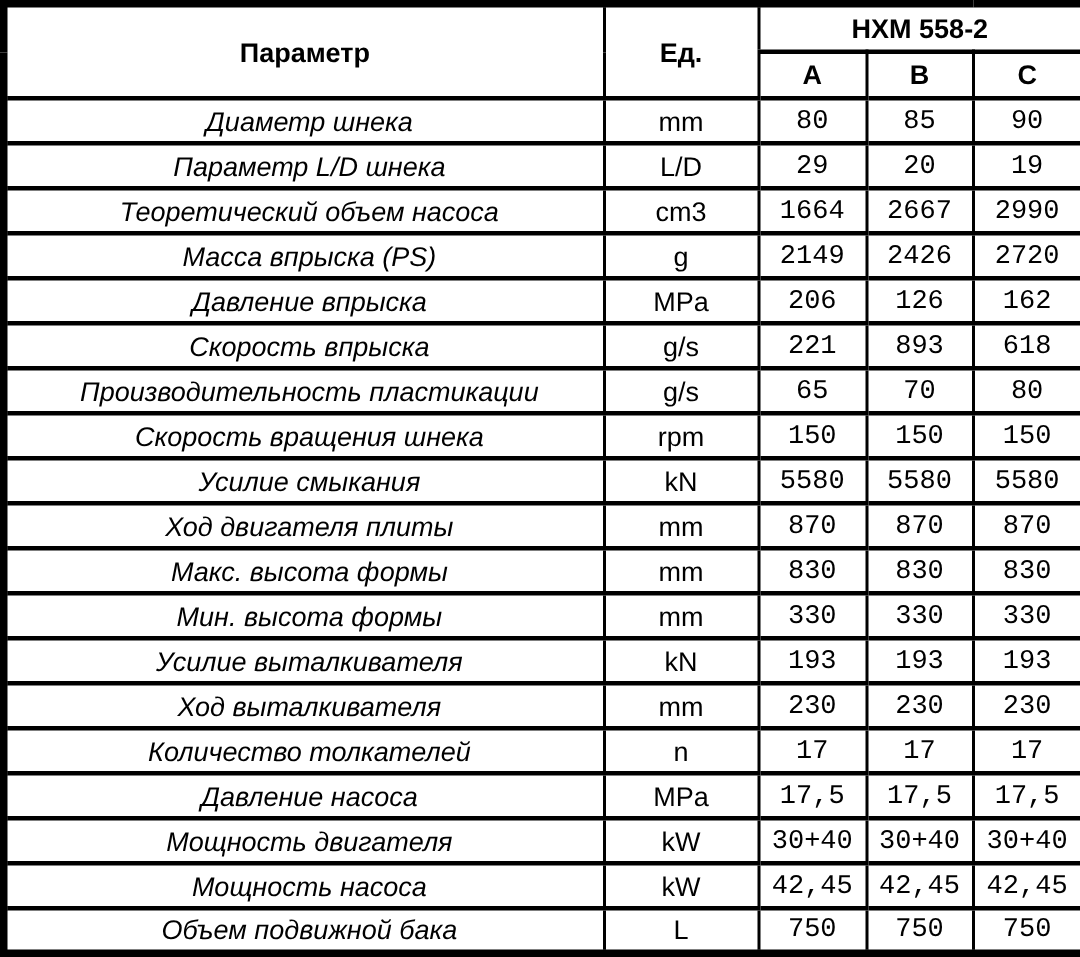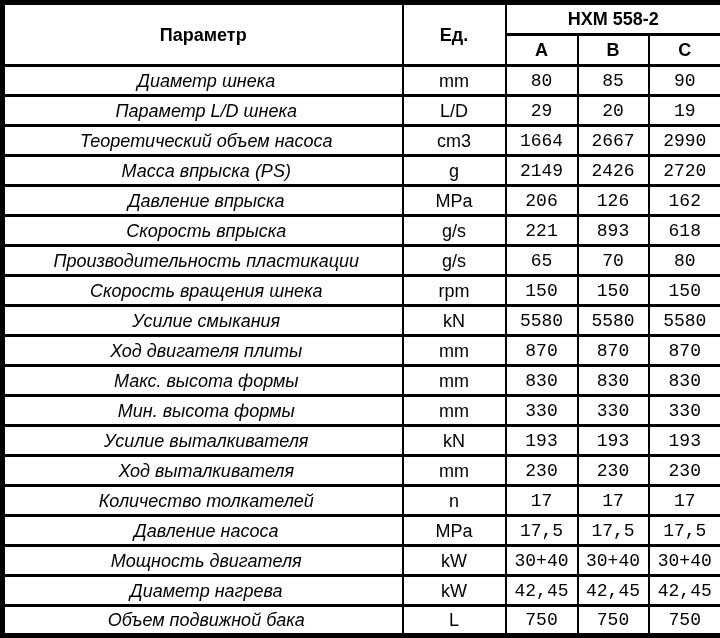--- a/index.html
+++ b/index.html
@@ -190,21 +190,21 @@
         <td class="val">17,5</td>
       </tr>
       <tr>
         <td class="param">Мощность двигателя</td>
         <td class="unit">kW</td>
         <td class="val">30+40</td>
         <td class="val">30+40</td>
         <td class="val">30+40</td>
       </tr>
       <tr>
-        <td class="param">Диаметр нагрева</td>
+        <td class="param">Мощность насоса</td>
         <td class="unit">kW</td>
         <td class="val">42,45</td>
         <td class="val">42,45</td>
         <td class="val">42,45</td>
       </tr>
       <tr>
         <td class="param">Объем подвижной бака</td>
         <td class="unit">L</td>
         <td class="val">750</td>
         <td class="val">750</td>

